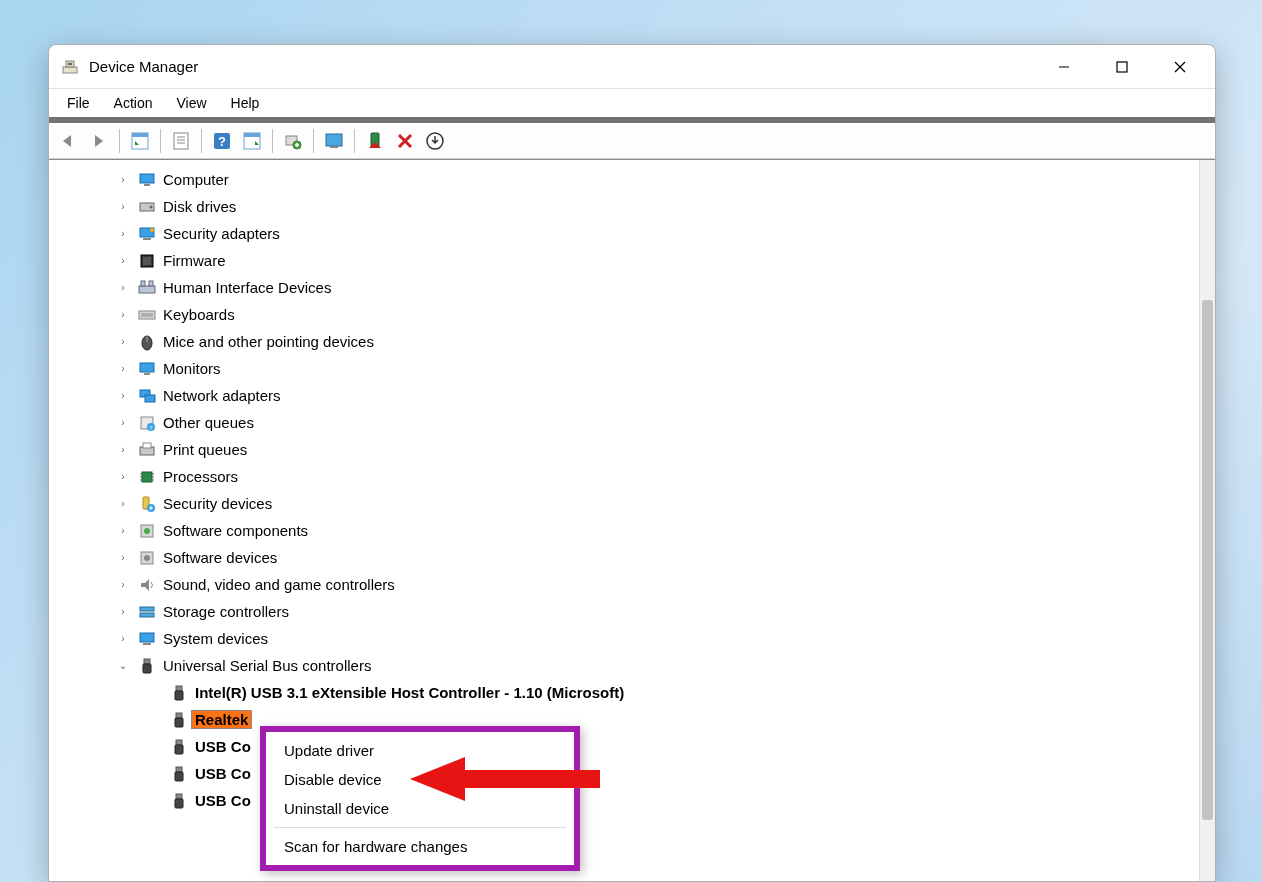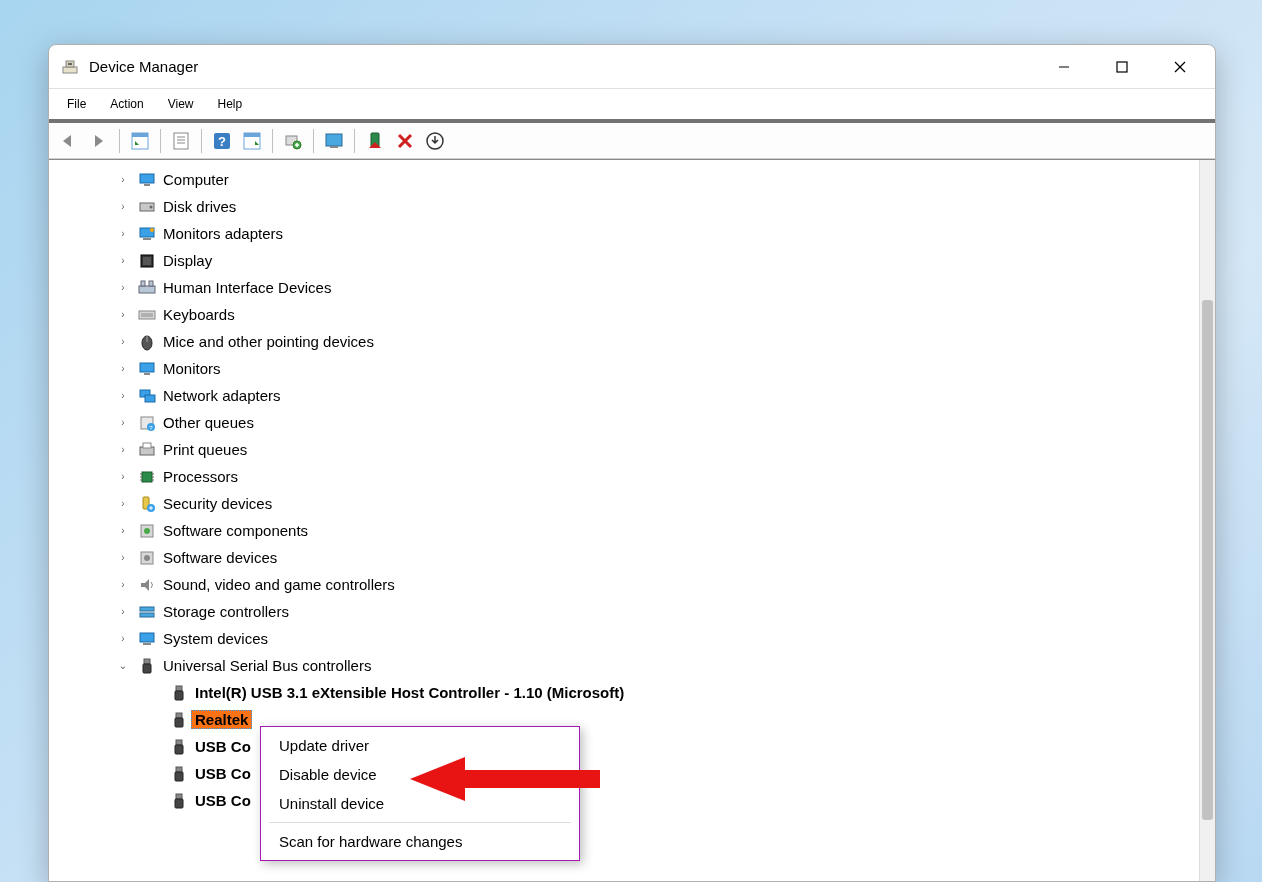--- a/index.html
+++ b/index.html
@@ -45,22 +45,22 @@
   .win-btn {
     width: 58px; height: 40px;
     display: flex; align-items: center; justify-content: center;
     color: #000;
   }
   .menubar {
     height: 34px;
     display: flex; align-items: center;
     padding: 0 8px;
     gap: 4px;
-    border-bottom: 4px solid #737373;
-    font-size: 12px;
+    border-bottom: 6px solid #737373;
+    font-size: 14px;
   }
   .menu-item { padding: 4px 10px; }
   .toolbar {
     height: 36px;
     display: flex; align-items: center;
     padding: 0 6px;
     gap: 2px;
     border-bottom: 1px solid #d0d0d0;
     background: #fdfdfd;
   }
@@ -128,21 +128,21 @@
     top: 140px; height: 520px;
     background: #c2c2c2;
     border-radius: 3px;
   }
   .context-menu {
     position: absolute;
     left: 260px;
     top: 726px;
     width: 320px;
     background: #fff;
-    border: 1px solid #a21caf;
+    border: 6px solid #a21caf;
     box-shadow: 3px 3px 10px rgba(0,0,0,0.25);
     padding: 4px 0;
     z-index: 50;
   }
   .cm-item {
     padding: 6px 18px;
     font-size: 15px;
   }
   .cm-sep {
     height: 1px; background: #ddd;
@@ -301,31 +301,31 @@
         </div>
         <div class="tree-row">
           <span class="caret">›</span>
           <span class="dev-icon">
             <svg width="18" height="18" viewBox="0 0 18 18">
               <rect x="2" y="3" width="14" height="9" fill="#3aa0e8" stroke="#1a6aa8"></rect>
               <rect x="5" y="13" width="8" height="2" fill="#888"></rect>
               <circle cx="14" cy="5" r="2" fill="#ffa500"></circle>
             </svg>
           </span>
-          <span>Monitors adapters</span>
+          <span>Security adapters</span>
         </div>
         <div class="tree-row">
           <span class="caret">›</span>
           <span class="dev-icon">
             <svg width="18" height="18" viewBox="0 0 18 18">
               <rect x="3" y="3" width="12" height="12" fill="#333" stroke="#000"></rect>
               <rect x="5" y="5" width="8" height="8" fill="#555"></rect>
             </svg>
           </span>
-          <span>Display</span>
+          <span>Firmware</span>
         </div>
         <div class="tree-row">
           <span class="caret">›</span>
           <span class="dev-icon">
             <svg width="18" height="18" viewBox="0 0 18 18">
               <rect x="1" y="7" width="16" height="7" fill="#b8c8d8" stroke="#667"></rect>
               <rect x="3" y="2" width="4" height="5" fill="#b8c8d8" stroke="#667"></rect>
               <rect x="11" y="2" width="4" height="5" fill="#b8c8d8" stroke="#667"></rect>
             </svg>
           </span>

